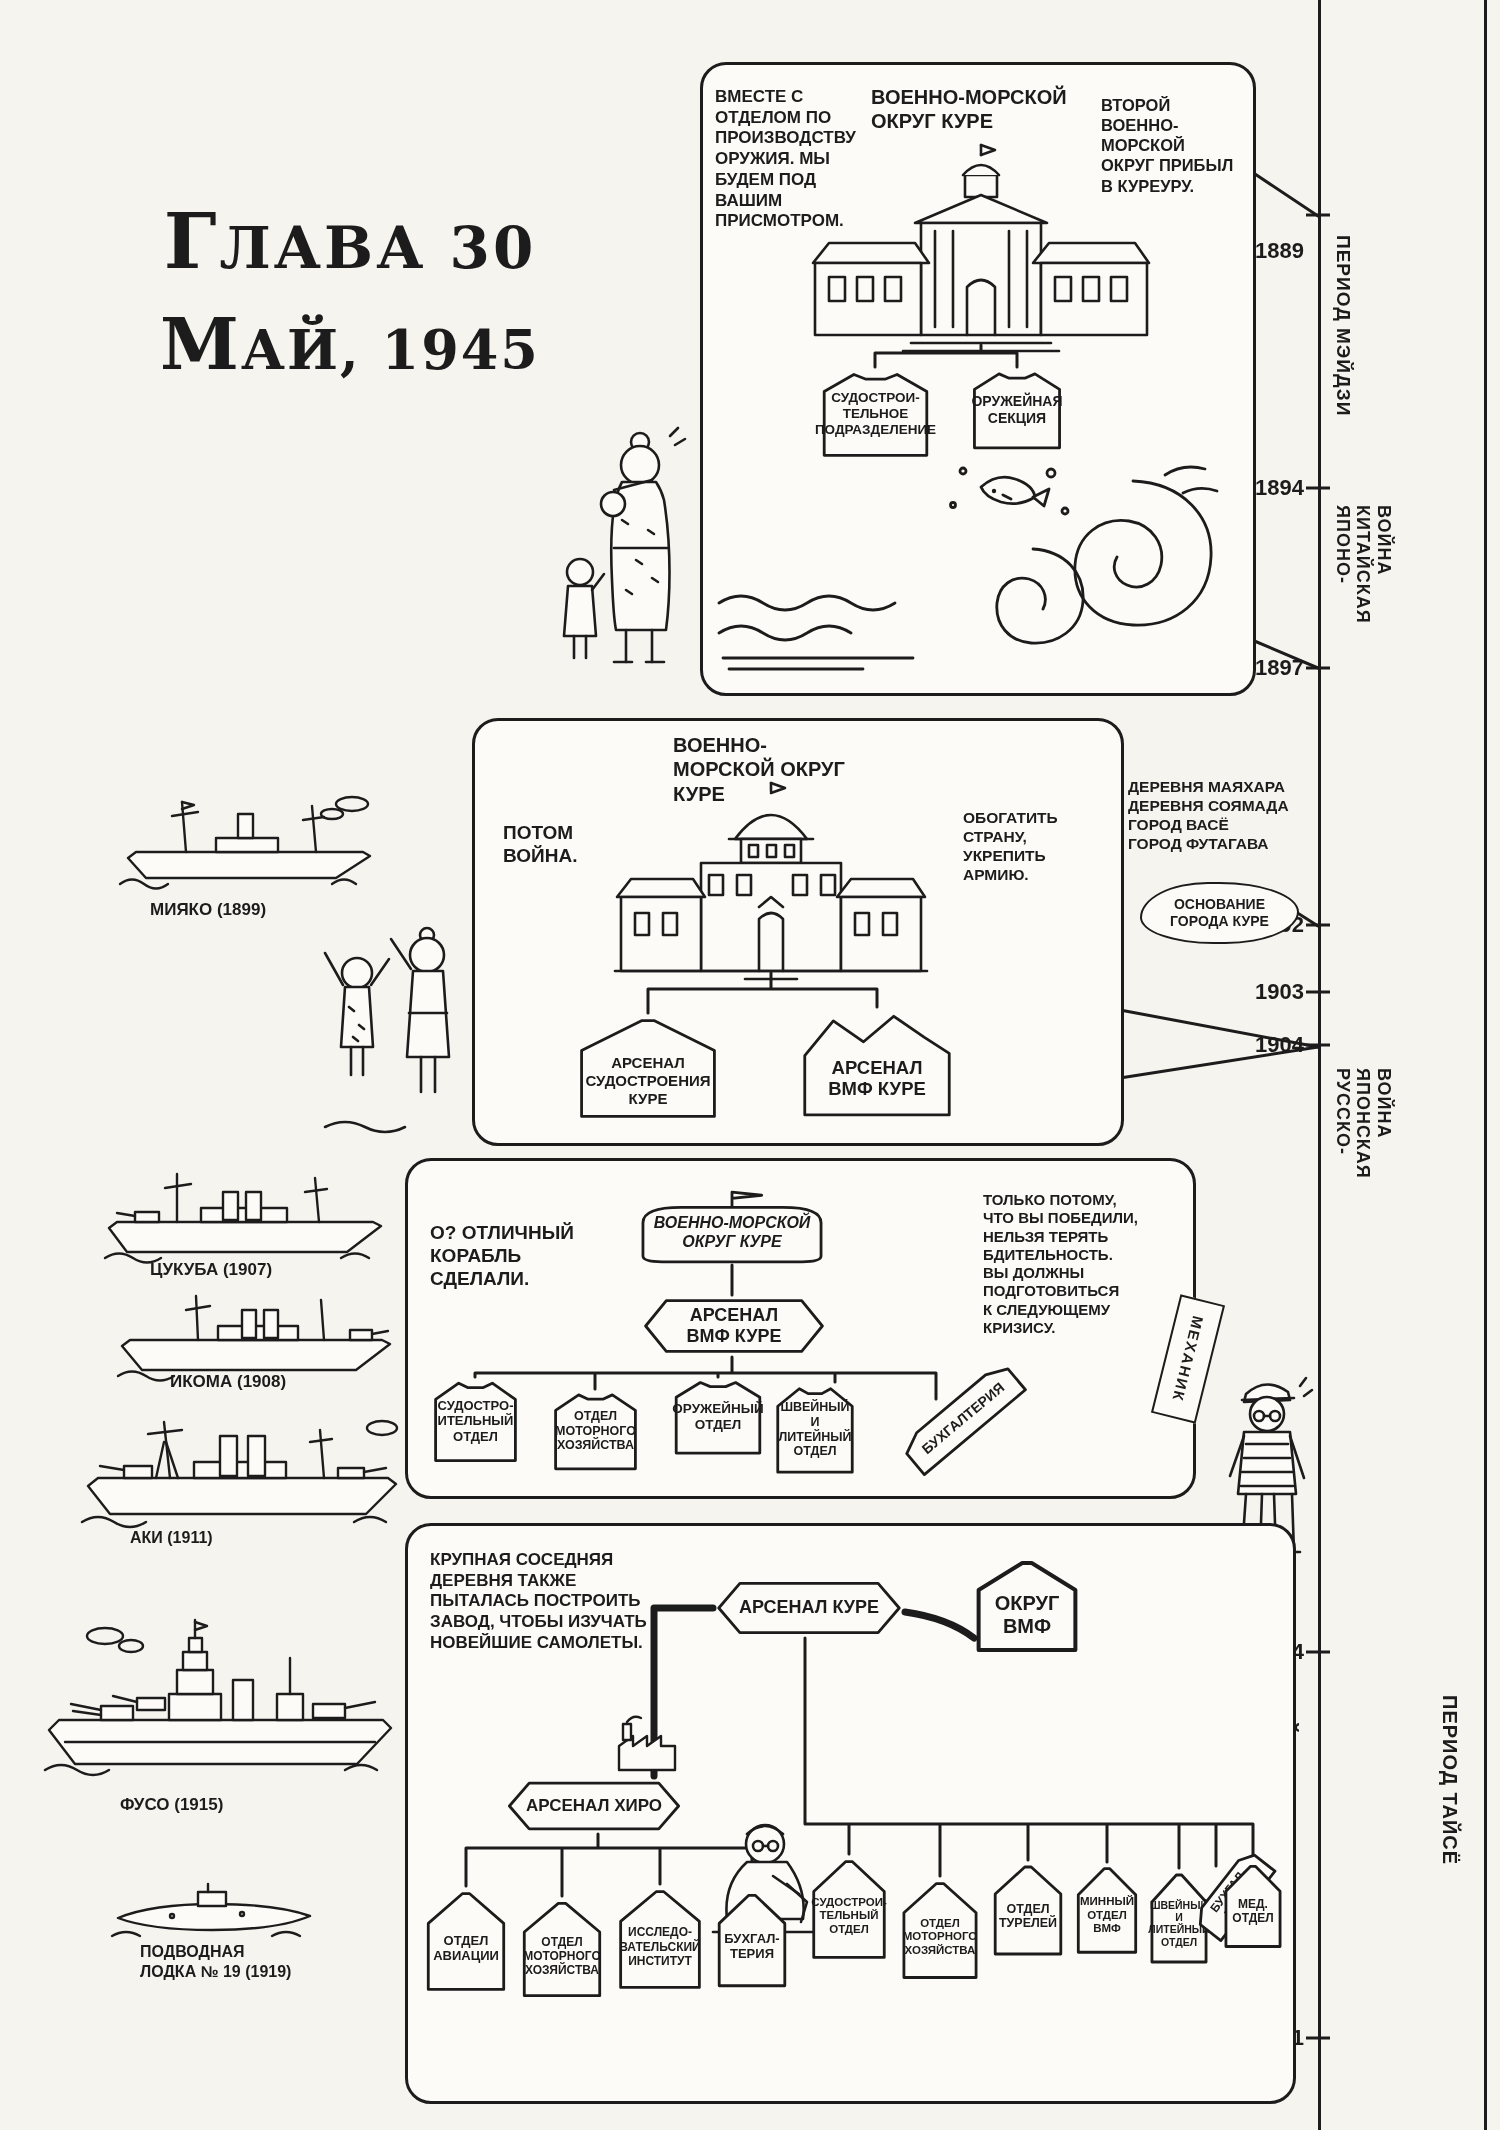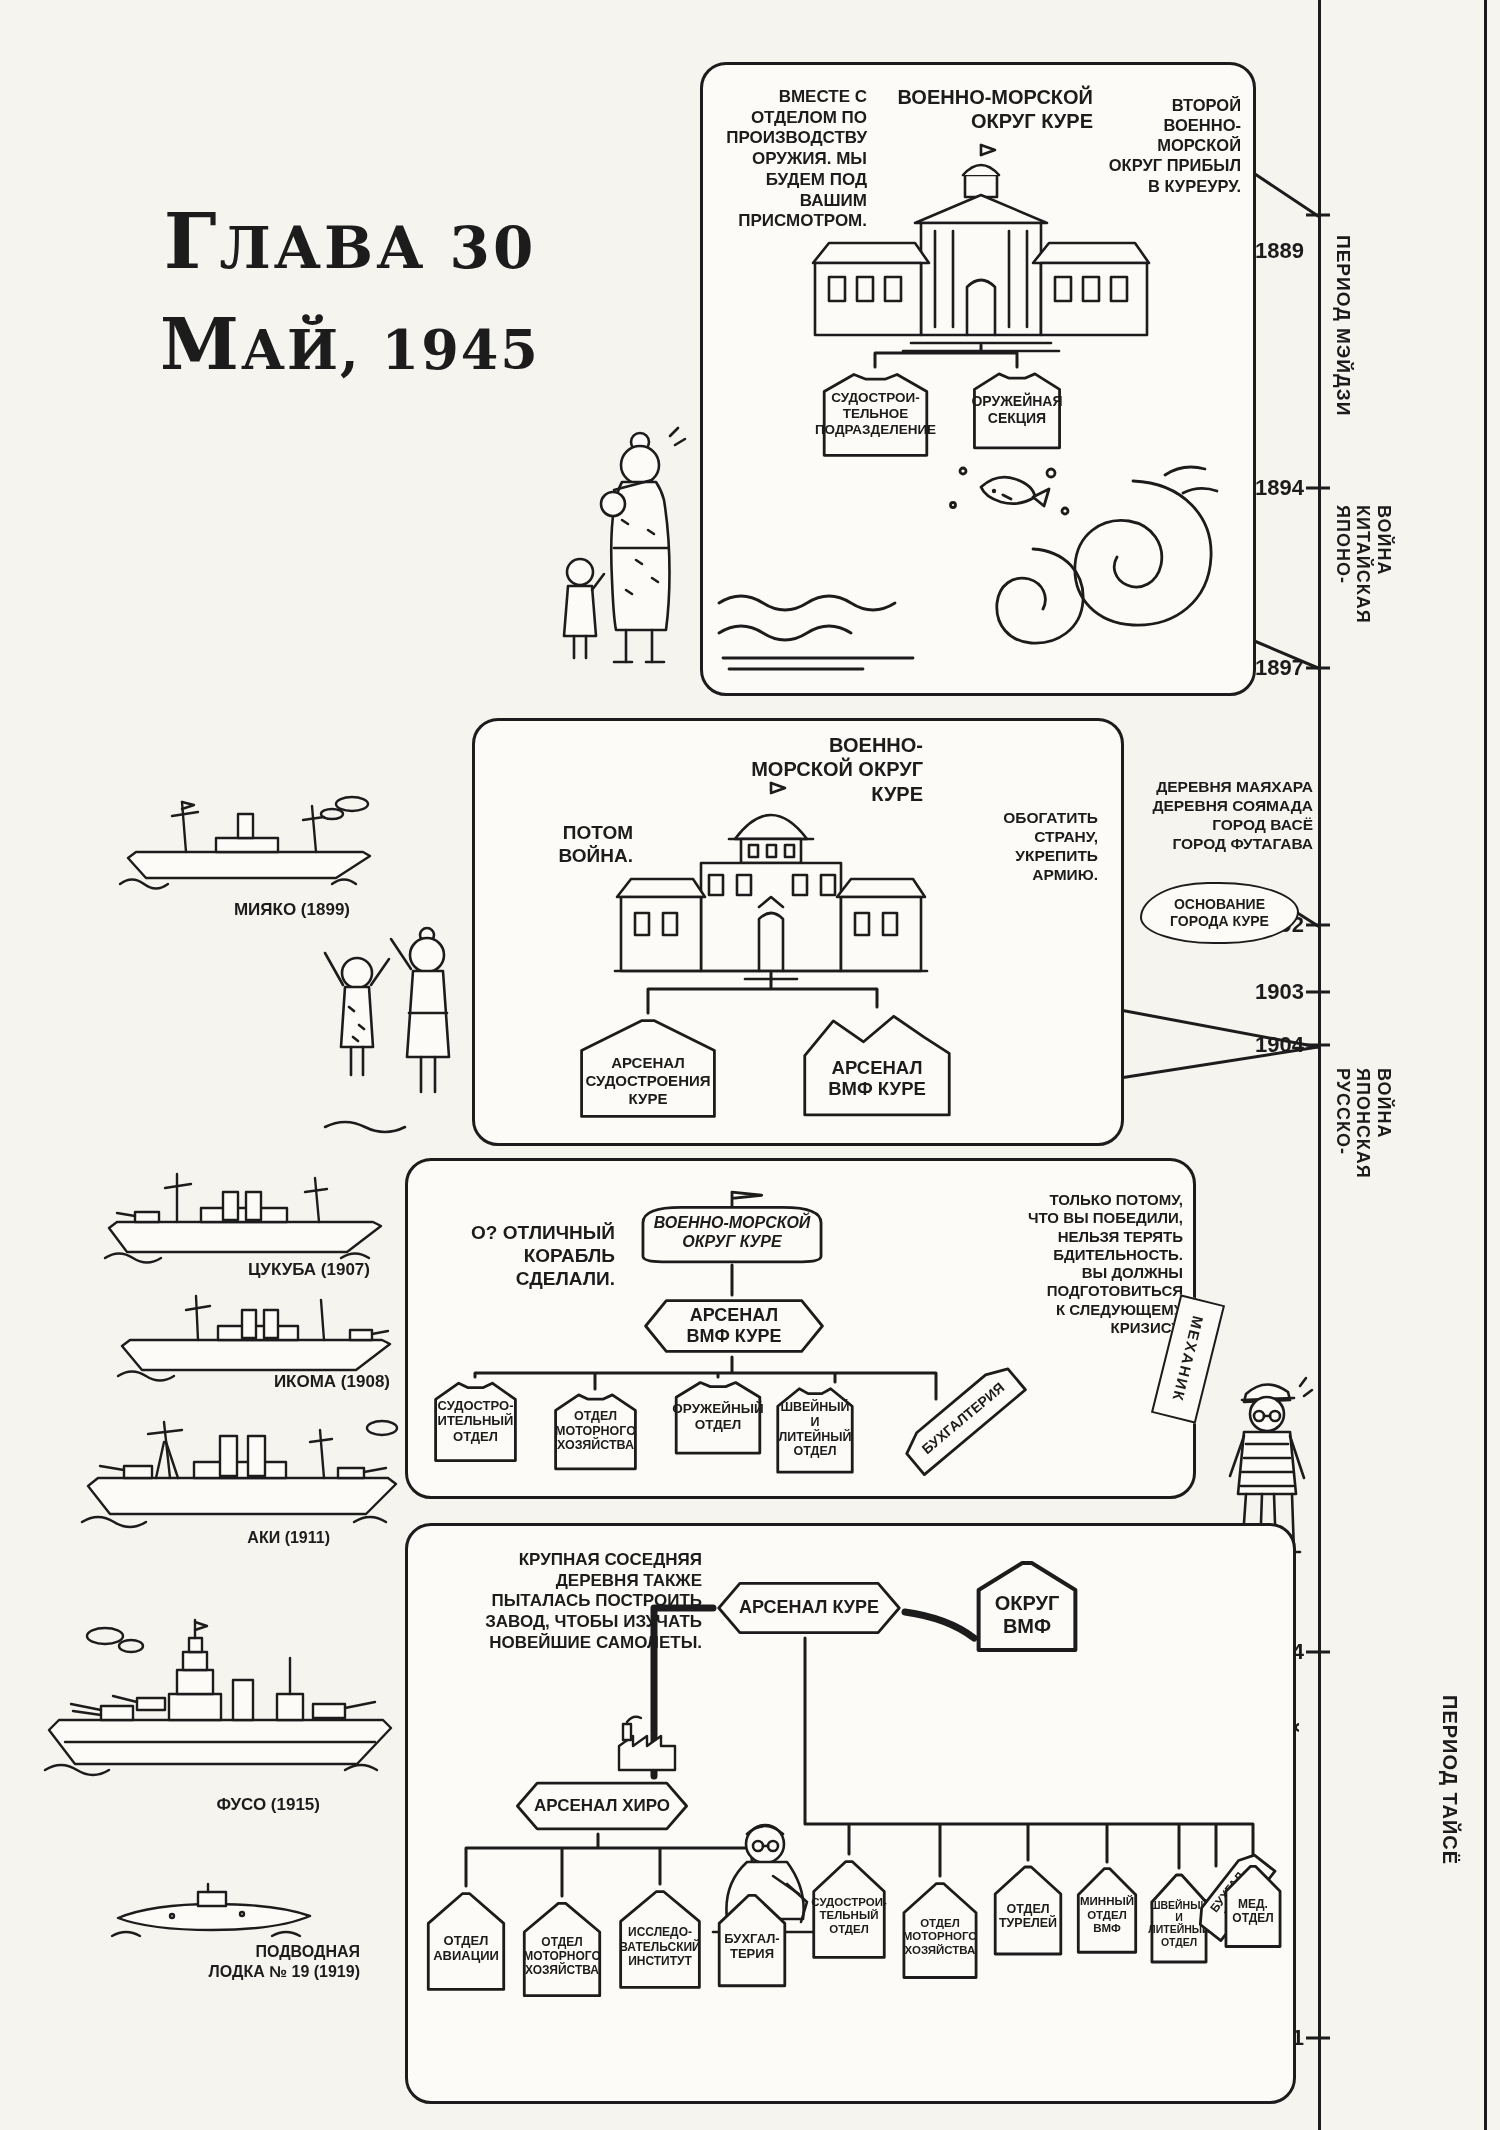--- a/index.html
+++ b/index.html
@@ -1,19 +1,19 @@
 <!DOCTYPE html>
 <html><head>
 <meta charset="utf-8">
 <style>
   html,body{margin:0;padding:0;}
   body{width:1500px;height:2130px;background:#e9e8e4;font-family:"Liberation Sans",sans-serif;color:#1c1c1c;}
   .page{position:relative;width:1500px;height:2130px;background:#f5f4ef;overflow:hidden;}
   .abs{position:absolute;}
-  .txt{font-weight:700;text-align:right;line-height:1.22;}
+  .txt{font-weight:700;text-align:left;line-height:1.22;}
   .pre{white-space:pre-line;}
   .panel{position:absolute;border:3.5px solid #1c1c1c;border-radius:26px;background:#fcfbf7;}
   .vline{position:absolute;width:3px;background:#1c1c1c;top:0;height:2130px;}
   .yr{position:absolute;left:1244px;width:60px;text-align:right;font-weight:700;font-size:22px;transform:translateY(-50%);}
   .tick{position:absolute;left:1306px;width:24px;height:3px;background:#1c1c1c;transform:translateY(-50%);}
   .vert{position:absolute;writing-mode:vertical-lr;text-orientation:mixed;text-orientation:sideways;font-weight:700;white-space:pre-line;letter-spacing:1px;line-height:1.15;}
   .chapter{position:absolute;left:120px;top:196px;width:460px;text-align:center;font-family:"DejaVu Serif","Liberation Serif",serif;font-weight:700;text-transform:uppercase;}
   .chapter .cline1{font-size:58px;letter-spacing:3px;}
   .chapter .cline2{font-size:54px;letter-spacing:2px;margin-top:16px;}
   .chapter .cline1::first-letter,.chapter .cline2::first-letter{font-size:1.32em;}
@@ -525,21 +525,21 @@
         </svg>
       <span class="lbl">АРСЕНАЛ КУРЕ</span>
     </div>
     <div class="orgbox thick roofpad" style="left:560px;top:30px;width:118px;height:100px;font-size:20px;">
       <svg class="shape" viewBox="0 0 100 100" preserveAspectRatio="none">
           <path d="M9,34 L46,7 L54,7 L91,34 L91,94 L9,94 Z"></path>
         </svg>
       <span class="lbl">ОКРУГ
 ВМФ</span>
     </div>
-    <div class="orgbox" style="left:104px;top:252px;width:180px;height:56px;font-size:17px;">
+    <div class="orgbox" style="left:96px;top:252px;width:180px;height:56px;font-size:17px;">
       <svg class="shape" viewBox="0 0 100 100" preserveAspectRatio="none">
           <path d="M3,50 L14,9 L86,9 L97,50 L86,91 L14,91 Z"></path>
         </svg>
       <span class="lbl">АРСЕНАЛ ХИРО</span>
     </div>
 
     <svg class="art" style="left:295px;top:288px;" width="120" height="135" viewBox="0 0 120 135">
       <g fill="none" stroke="#1c1c1c" stroke-width="2.6" stroke-linecap="round" stroke-linejoin="round">
         <circle cx="62" cy="30" r="19" fill="#fcfbf7"></circle>
         <path d="M44,20 Q62,4 80,20"></path>

